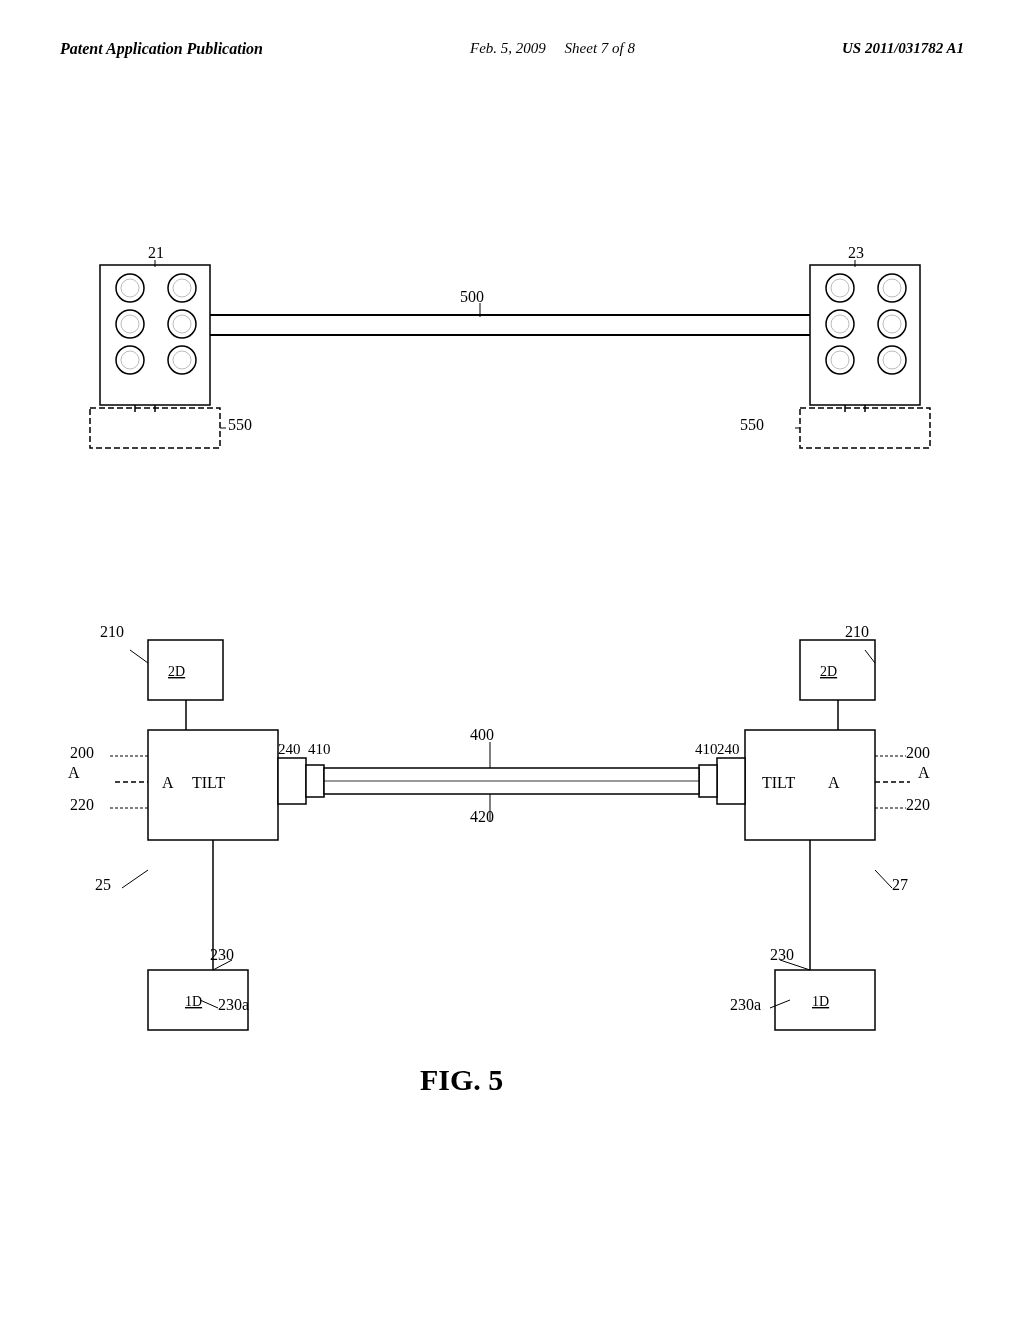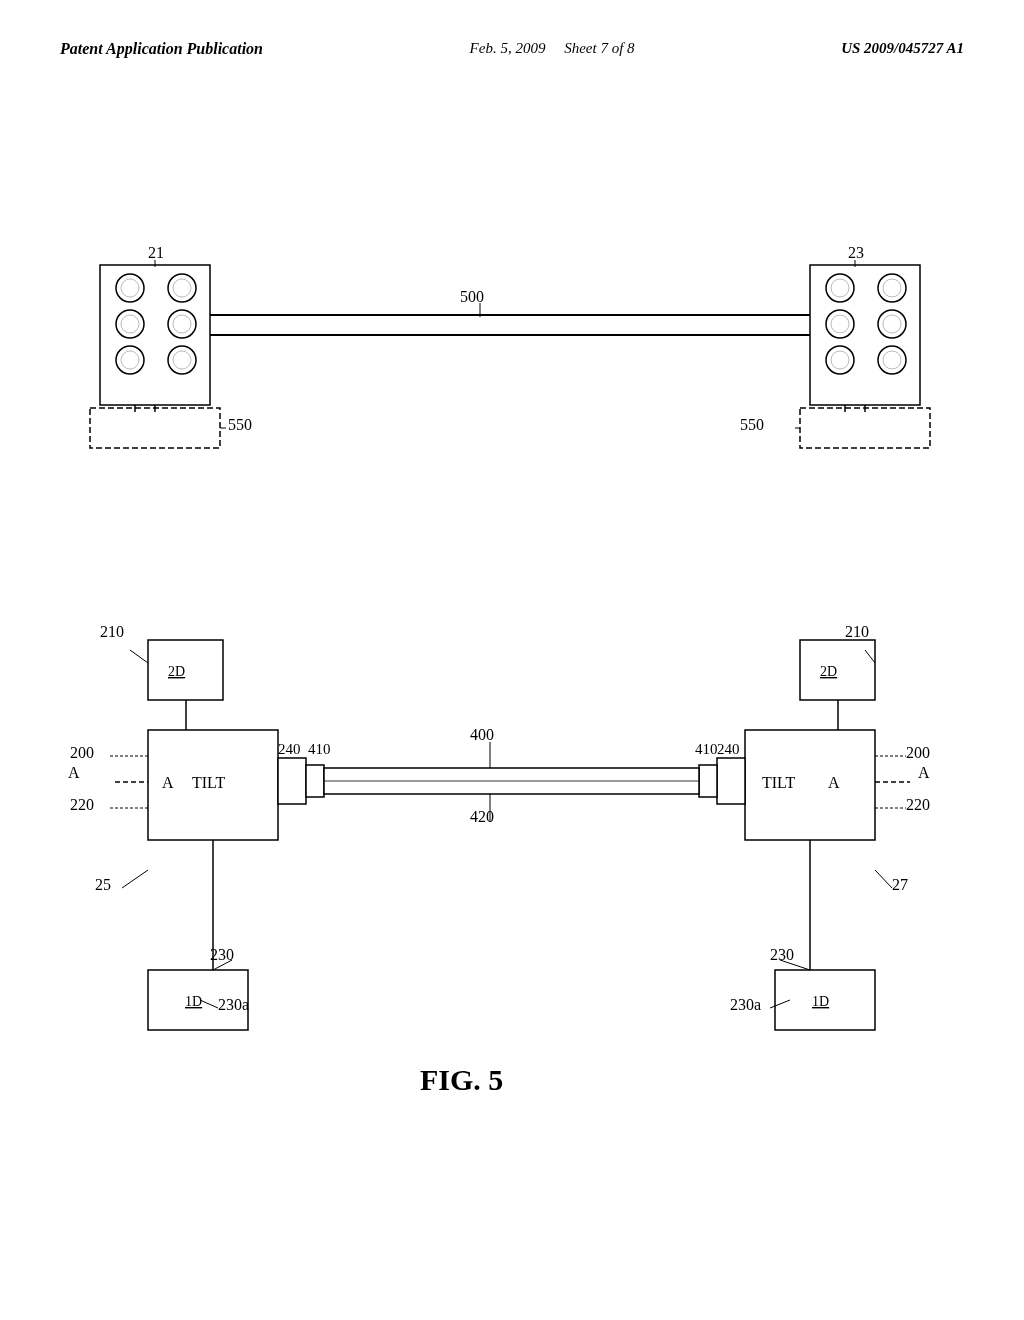--- a/index.html
+++ b/index.html
@@ -57,21 +57,21 @@
   </style>
 </head>
 <body>
 
 <div class="header">
   <div class="header-left">Patent Application Publication</div>
   <div class="header-center">
     <span>Feb. 5, 2009</span>&nbsp;&nbsp;&nbsp;&nbsp;
     <span>Sheet 7 of 8</span>
   </div>
-  <div class="header-right">US 2009/045727 A1</div>
+  <div class="header-right">US 2011/031782 A1</div>
 </div>
 
 <div class="drawing-area">
   <svg viewBox="0 0 1024 1200" xmlns="http://www.w3.org/2000/svg">
 
     <rect x="100" y="155" width="110" height="140" fill="white" stroke="black" stroke-width="1.5"></rect>
 
     <circle cx="130" cy="178" r="14" fill="white" stroke="black" stroke-width="1.5"></circle>
     <circle cx="182" cy="178" r="14" fill="white" stroke="black" stroke-width="1.5"></circle>
 

